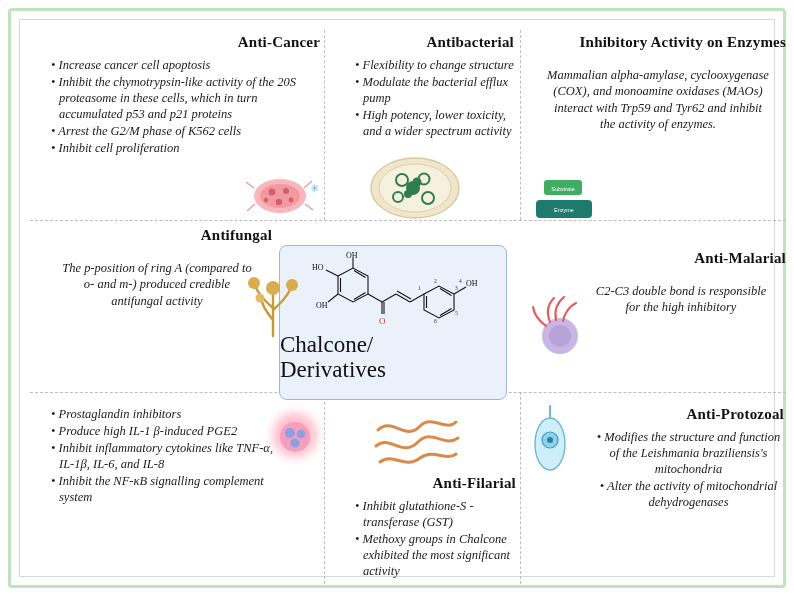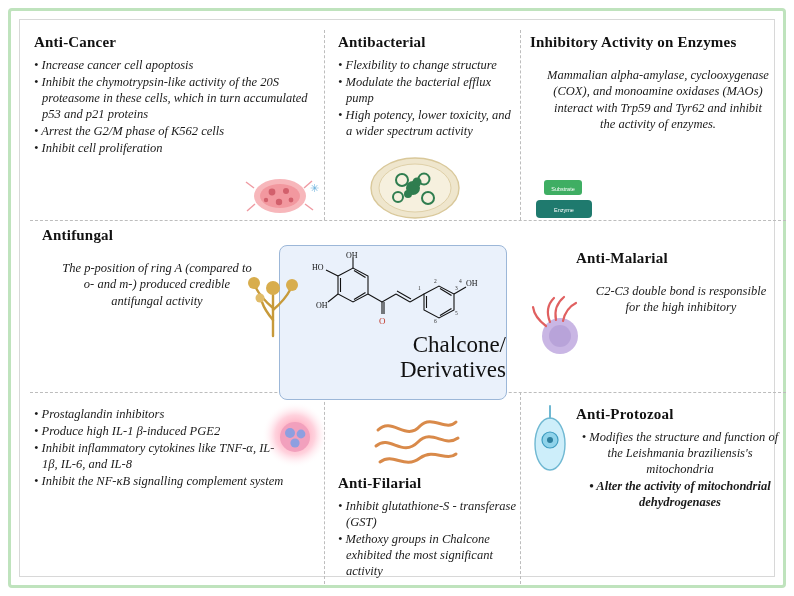--- a/index.html
+++ b/index.html
@@ -56,37 +56,38 @@
 
   .panel {
     position: absolute;
     box-sizing: border-box;
   }
   .panel h3 {
     margin: 0 0 6px 0;
     font-family: "Liberation Serif", serif;
     font-size: 15px;
     font-weight: 700;
-    text-align: left;
+    text-align: right;
     color: #111111;
     letter-spacing: 0.2px;
   }
   .panel ul {
     margin: 0;
     padding: 0;
     list-style: none;
   }
   .panel ul li {
     font-style: italic;
     font-size: 12.5px;
     line-height: 1.28;
     color: #1a1a1a;
     margin-bottom: 1px;
     text-indent: -8px;
     padding-left: 8px;
+    margin-left: 17px;
   }
   .panel p.body {
     margin: 16px;
     font-style: italic;
     font-size: 12.5px;
     line-height: 1.3;
     color: #1a1a1a;
     text-align: center;
   }
 
@@ -100,21 +101,21 @@
     box-sizing: border-box;
     background: #eaf1fb;
     border: 1.5px solid #9cb7d8;
     border-radius: 8px;
   }
   .center-label {
     position: absolute;
     left: 0;
     right: 0;
     bottom: 16px;
-    text-align: right;
+    text-align: left;
     font-family: "Liberation Serif", serif;
     font-size: 23px;
     line-height: 1.12;
     color: #111111;
   }
 
   
   .struct {
     position: absolute;
     left: 50%;
@@ -330,21 +331,21 @@
           <path d="M8 18 C22 4 36 30 50 14 C62 2 76 20 86 10"></path>
           <path d="M6 34 C20 22 32 46 48 30 C62 16 74 36 88 26"></path>
           <path d="M10 50 C24 40 34 58 50 46 C64 36 76 50 86 42"></path>
         </g>
       </svg>
 
       <div class="panel" style="left:556px; top:386px; width:208px;">
         <h3>Anti-Protozoal</h3>
         <ul style="text-align:center;">
           <li style="text-indent:0; padding-left:0;">• Modifies the structure and function of the Leishmania braziliensis's mitochondria</li>
-          <li style="text-indent:0; padding-left:0;font-weight:bold;">• Alter the activity of mitochondrial dehydrogenases</li>
+          <li style="text-indent:0; padding-left:0;">• Alter the activity of mitochondrial dehydrogenases</li>
         </ul>
       </div>
 
       <svg class="art" style="left:508px; top:384px;" width="44" height="74" viewBox="0 0 44 74">
         <ellipse cx="22" cy="40" rx="15" ry="26" fill="#cdeefa" stroke="#6fb8d2" stroke-width="1.4"></ellipse>
         <circle cx="22" cy="36" r="8" fill="#8fd3ea" stroke="#3e9cc0" stroke-width="1.2"></circle>
         <circle cx="22" cy="36" r="3" fill="#2e7f9e"></circle>
         <line x1="22" y1="14" x2="22" y2="2" stroke="#6fb8d2" stroke-width="2" stroke-linecap="round"></line>
       </svg>
 

